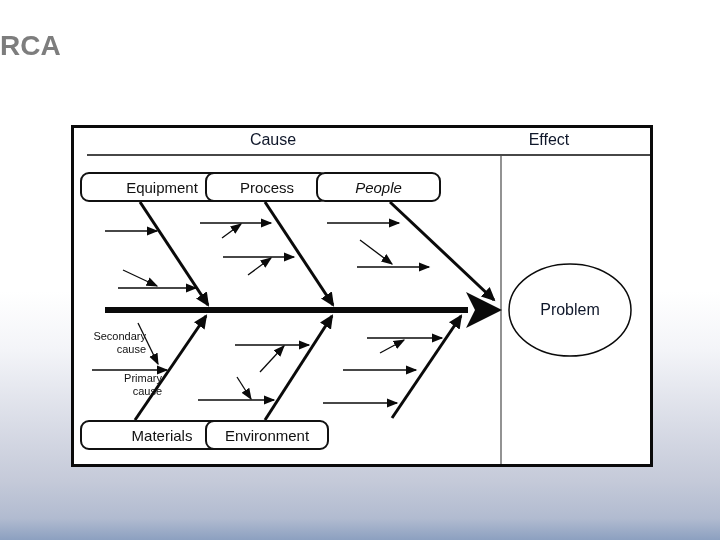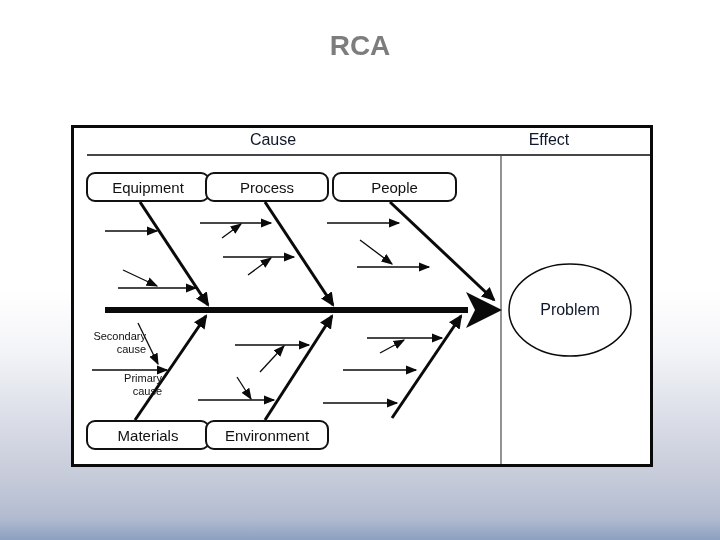--- a/index.html
+++ b/index.html
@@ -4,42 +4,42 @@
 <style>
   html,body{margin:0;padding:0;}
   .slide{
     position:relative;width:720px;height:540px;overflow:hidden;
     font-family:"Liberation Sans",sans-serif;
     background:linear-gradient(180deg,
       #ffffff 0%, #ffffff 54%, #f3f4f8 65%, #dadde7 78%,
       #c5cad9 89%, #b1bbd0 96%, #8ca0c0 100%);
   }
   .slide-title{
-    position:absolute;left:0;top:30px;width:720px;text-align:center;
+    position:absolute;left:0;top:30px;width:720px;
     font-size:28px;font-weight:bold;color:#7d7d7d;
   }
   .frame{
     position:absolute;left:71px;top:125px;width:576px;height:336px;
     border:3px solid #0a0a0a;background:#ffffff;
   }
   .frame svg{position:absolute;left:0;top:0;}
   .lbl{position:absolute;color:#0f172a;}
   .hdr{top:3px;font-size:16px;text-align:center;}
   .hdr-cause{left:144px;width:110px;}
   .hdr-effect{left:437px;width:76px;}
   .catbox{
     position:absolute;height:26px;border:2px solid #111;border-radius:9px;
     background:#fff;display:flex;align-items:center;justify-content:center;
     font-size:15px;color:#111;white-space:nowrap;
   }
   .row-top{top:44px;}
   .row-bottom{top:292px;}
-  .b1{left:12px;width:120px;}
+  .b1{left:6px;width:120px;padding-left:20px;}
   .b2{left:131px;width:120px;}
-  .b3{left:258px;width:121px;}
+  .b3{left:242px;width:121px;font-style:italic;}
   .problem-label{left:436px;width:120px;top:173px;text-align:center;font-size:16px;}
   .ann{font-size:11px;line-height:13px;text-align:right;color:#111;}
   .ann-secondary{left:10px;width:62px;top:202px;}
   .ann-primary{left:26px;width:62px;top:244px;}
 </style>
 </head>
 <body>
 
 <div class="slide">
 

